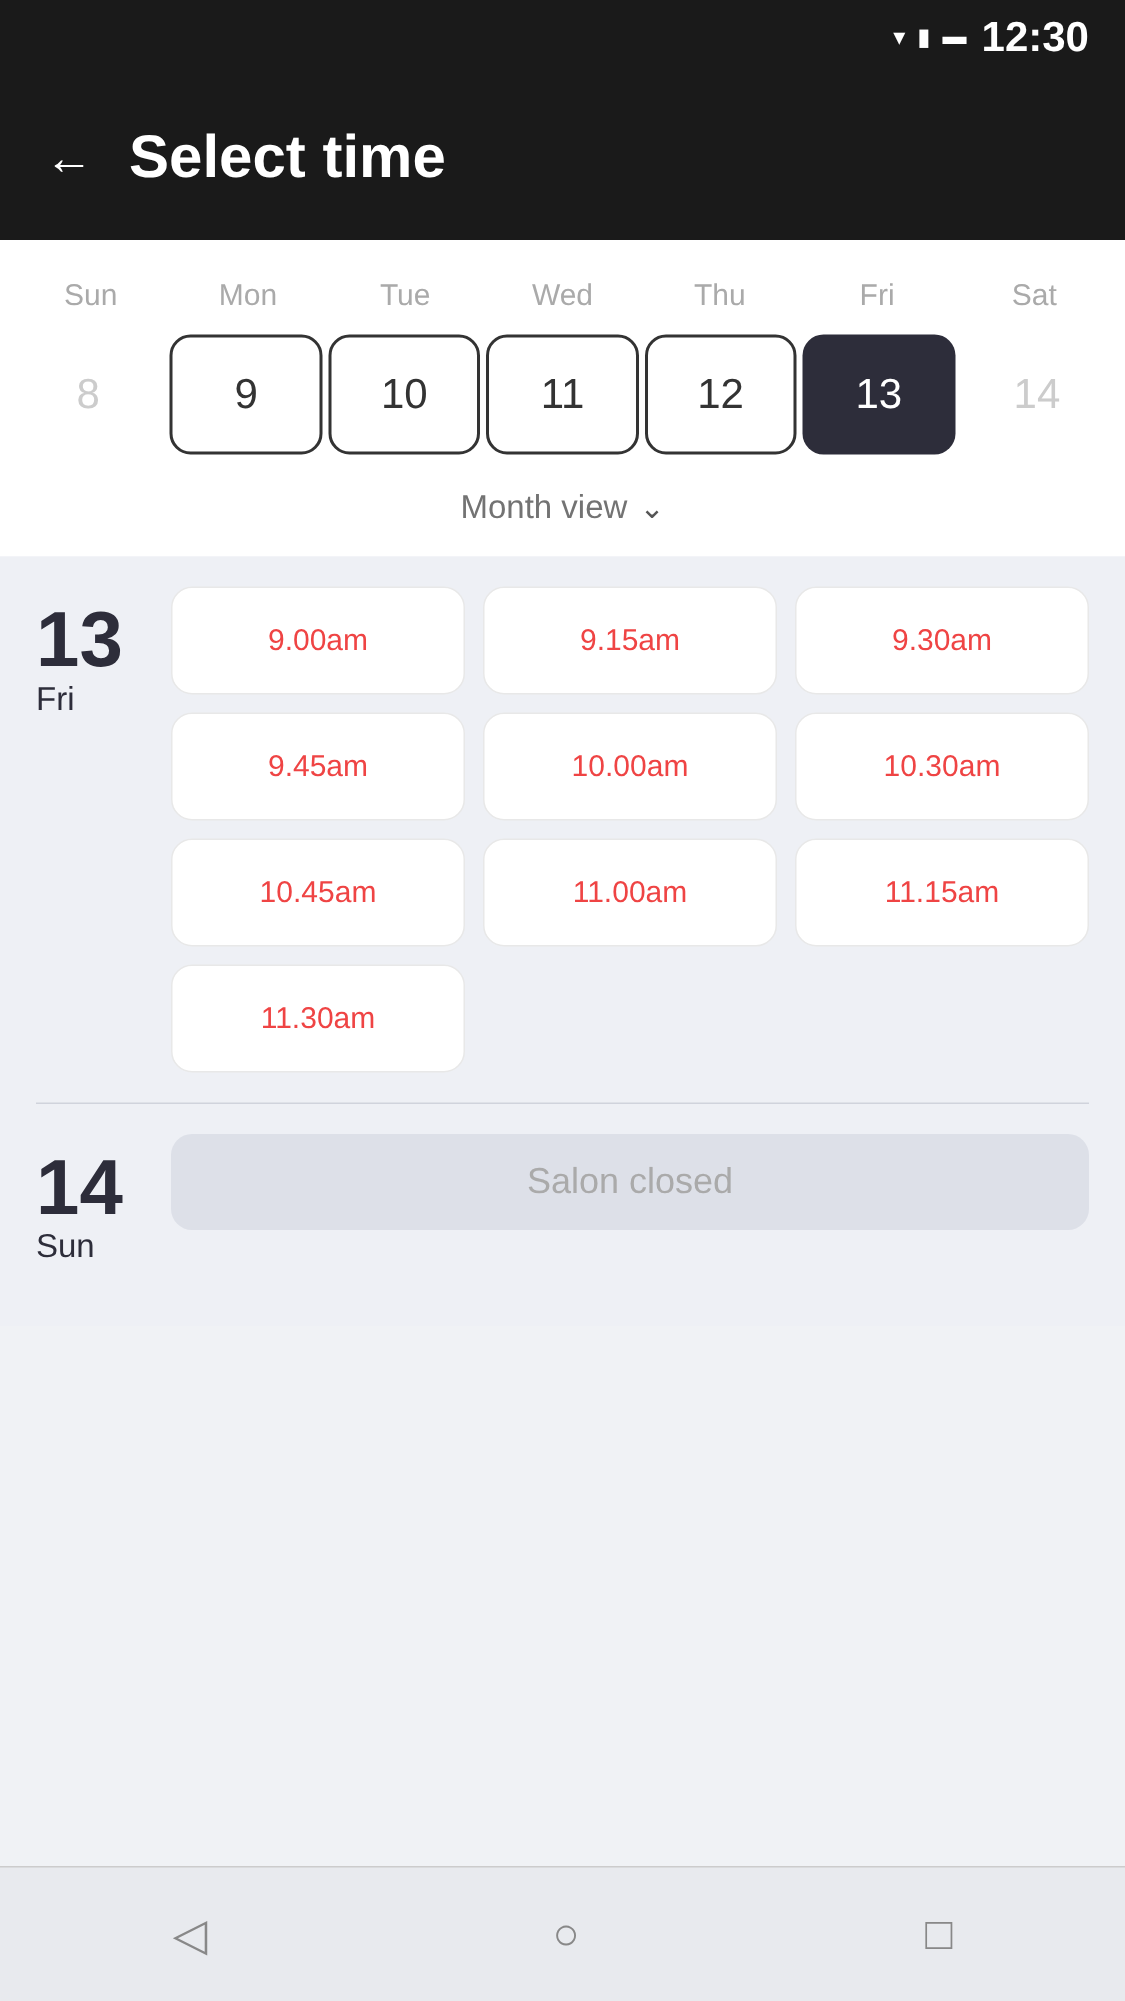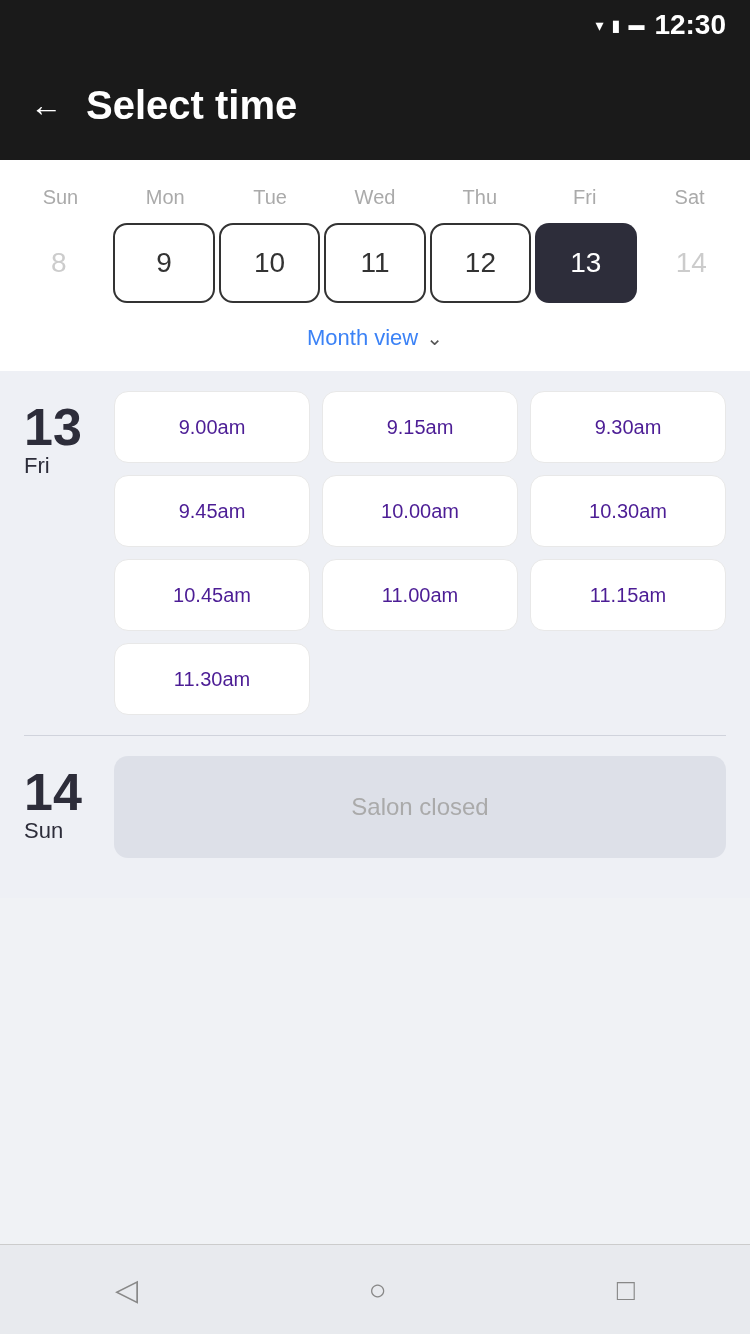--- a/index.html
+++ b/index.html
@@ -121,21 +121,21 @@
     .month-view-row {
       display: flex;
       align-items: center;
       justify-content: center;
       padding: 14px 0 10px;
       gap: 8px;
       cursor: pointer;
     }
     .month-view-label {
       font-size: 22px;
-      color: #3b82f6;
+      color: #737373;
     }
     .chevron-down {
       font-size: 20px;
       color: #555;
     }
 
     
     .time-section {
       background: #eef0f5;
       padding: 20px 24px;
@@ -170,21 +170,21 @@
       gap: 12px;
     }
     .time-slot {
       background: white;
       border-radius: 14px;
       height: 72px;
       display: flex;
       align-items: center;
       justify-content: center;
       font-size: 20px;
-      color: #4c1d95;
+      color: #ef4444;
       cursor: pointer;
       border: 1.5px solid #e8e8e8;
     }
 
     
     .divider {
       height: 1px;
       background: #d0d3dc;
       margin: 20px 0 20px;
     }
@@ -192,21 +192,21 @@
     
     .salon-closed-block {
       display: flex;
       gap: 20px;
       margin-bottom: 20px;
     }
     .salon-closed-text {
       flex: 1;
       background: #dde0e8;
       border-radius: 14px;
-      height: 102px;
+      height: 64px;
       display: flex;
       align-items: center;
       justify-content: center;
       font-size: 24px;
       color: #aaa;
     }
 
     
     .nav-bar {
       position: fixed;

